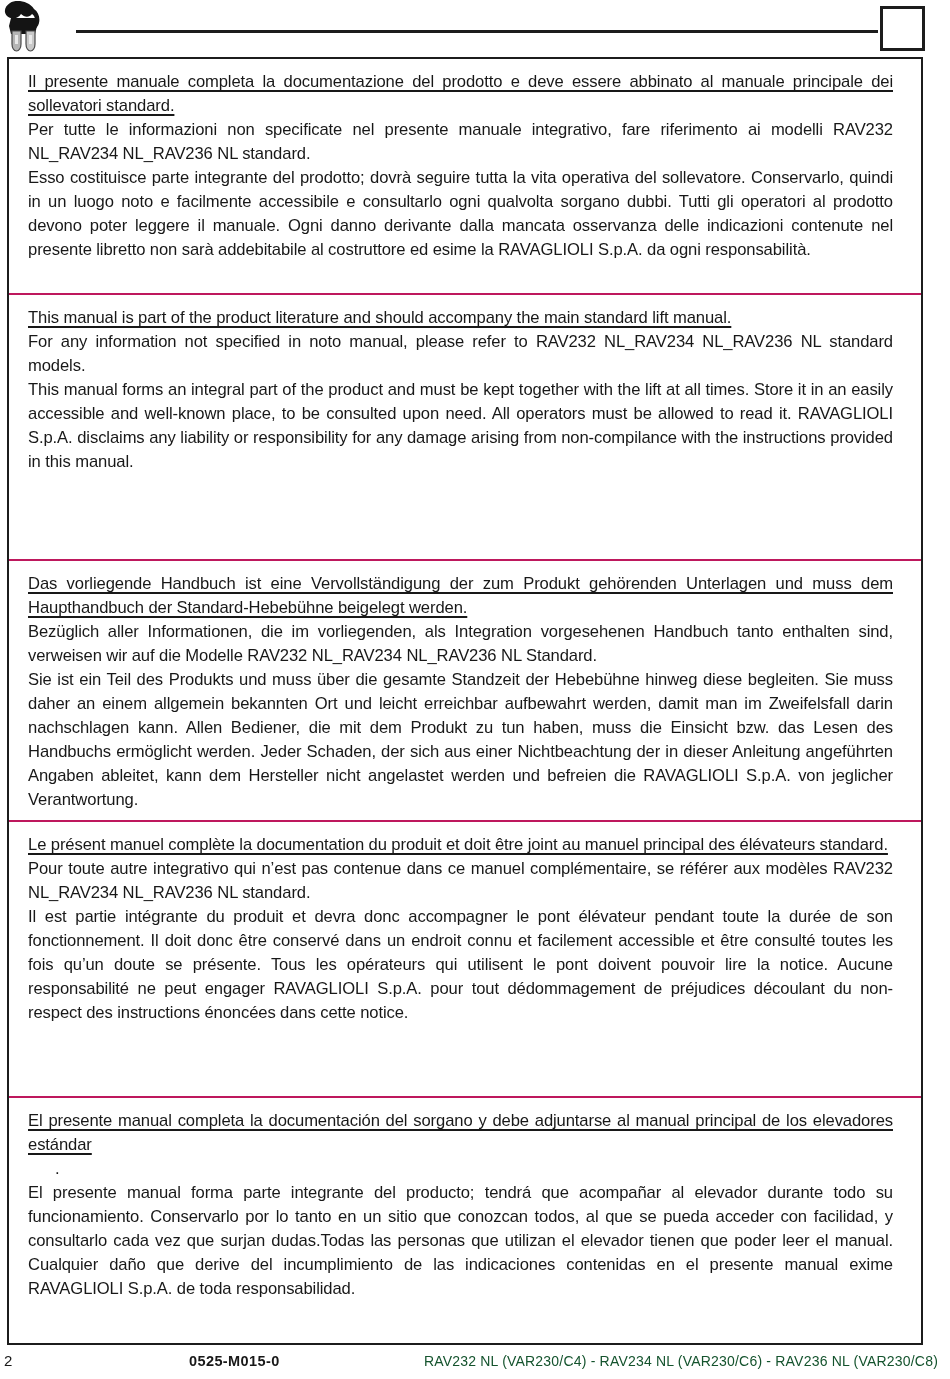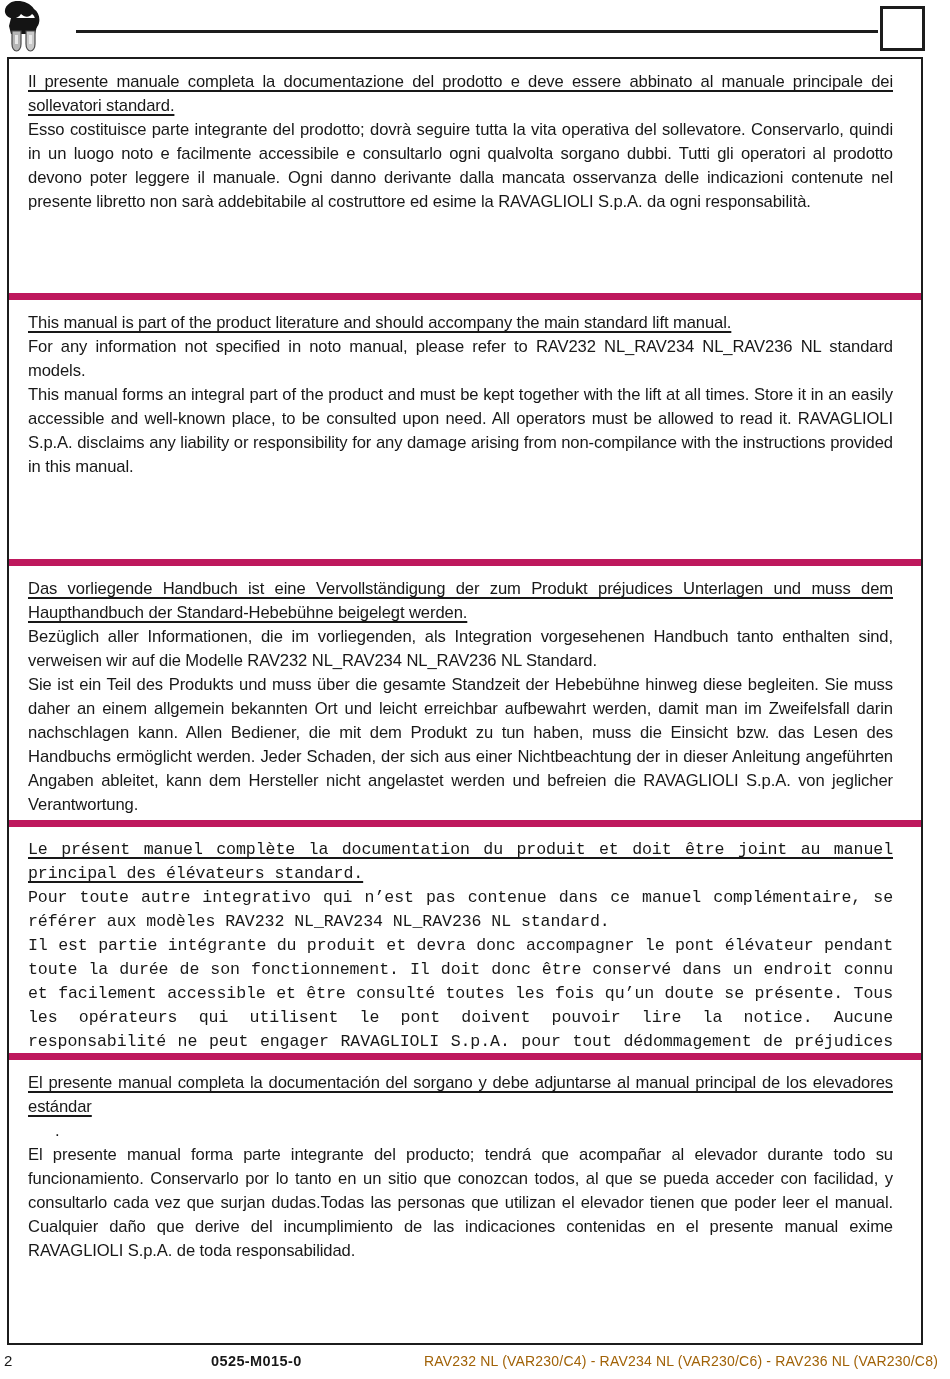--- a/index.html
+++ b/index.html
@@ -11,63 +11,64 @@
   .header-rule { position:absolute; left:76px; top:30px; width:802px; height:3px; background:#1c1c1c; }
   .header-box  { position:absolute; left:880px; top:6px; width:39px; height:39px; border:3px solid #1c1c1c; background:#fff; }
   .logo { position:absolute; left:2px; top:1px; width:46px; height:54px; }
 
   .content {
     position:absolute; left:7px; top:57px; width:916px; height:1288px;
     border:2px solid #1c1c1c; box-sizing:border-box;
     display:flex; flex-direction:column; background:#fff;
   }
   .section { box-sizing:border-box; padding:11px 28px 0 19px; overflow:hidden; }
-  .section + .section { border-top:7px solid #be185d; }
+  .section + .section { border-top:2px solid #be185d; }
   .s-it { height:234px; }
   .s-en { height:266px; }
   .s-de { height:261px; }
-  .s-fr { height:233px;font-family:Liberation Mono, monospace; }
+  .s-fr { height:276px; }
   .s-es { flex:1; }
 
   .section p { margin:0; font-size:16.6px; line-height:24px; text-align:justify; letter-spacing:-0.1px; }
   .section p.lead { text-decoration:underline; text-decoration-thickness:1.5px; text-underline-offset:3px; }
   .lead-period { margin:0; font-size:16.6px; line-height:13px; padding-left:27px; text-align:left; }
 
   .footer-page   { position:absolute; left:4px;  top:1352px; font-size:15px; }
-  .footer-code   { position:absolute; left:211px; top:1353px; font-size:14.5px; font-weight:bold; letter-spacing:0.4px; }
-  .footer-models { position:absolute; right:12px; top:1353px; font-size:14px; color:#a16207; white-space:nowrap; letter-spacing:0.2px; }
+  .footer-code   { position:absolute; left:189px; top:1353px; font-size:14.5px; font-weight:bold; letter-spacing:0.4px; }
+  .footer-models { position:absolute; right:12px; top:1353px; font-size:14px; color:#14532d; white-space:nowrap; letter-spacing:0.2px; }
 </style>
 </head>
 <body>
 
 <svg class="logo" viewBox="0 0 46 54" aria-hidden="true">
   <path d="M8 2 C3 5 1 11 5 15 C9 19 16 18 19 13 C22 16 27 17 30 13 C33 15 34 19 32 22 L28 26 C30 29 33 29 35 26 C39 21 38 12 32 8 C27 0 14 -2 8 2 Z" fill="#141414"></path>
   <path d="M9 17 L33 17 L35 25 L33 33 L9 33 L7 25 Z" fill="#141414"></path>
   <path d="M10 30 h9 v13 c0 4 -2 7 -4.5 7 c-2.5 0 -4.5 -3 -4.5 -7 Z" fill="#b5b5b5" stroke="#4a4a4a" stroke-width="1.2"></path>
   <path d="M24 30 h9 v13 c0 4 -2 7 -4.5 7 c-2.5 0 -4.5 -3 -4.5 -7 Z" fill="#c8c8c8" stroke="#4a4a4a" stroke-width="1.2"></path>
   <path d="M13 34 h3 v9 h-3 Z M27 34 h3 v9 h-3 Z" fill="#e9e9e9"></path>
 </svg>
 <div class="header-rule"></div>
 <div class="header-box"></div>
 
 <div class="content">
 
   <div class="section s-it">
     <p class="lead">Il presente manuale completa la documentazione del prodotto e deve essere abbinato al manuale principale dei sollevatori standard.</p>
+    <p>Per tutte le informazioni non specificate nel presente manuale integrativo, fare riferimento ai modelli RAV232 NL_RAV234 NL_RAV236 NL standard.</p>
     <p>Esso costituisce parte integrante del prodotto; dovrà seguire tutta la vita operativa del sollevatore. Conservarlo, quindi in un luogo noto e facilmente accessibile e consultarlo ogni qualvolta sorgano dubbi. Tutti gli operatori al prodotto devono poter leggere il manuale. Ogni danno derivante dalla mancata osservanza delle indicazioni contenute nel presente libretto non sarà addebitabile al costruttore ed esime la RAVAGLIOLI S.p.A. da ogni responsabilità.</p>
   </div>
 
   <div class="section s-en">
     <p class="lead">This manual is part of the product literature and should accompany the main standard lift manual.</p>
     <p>For any information not specified in noto manual, please refer to RAV232 NL_RAV234 NL_RAV236 NL standard models.</p>
     <p>This manual forms an integral part of the product and must be kept together with the lift at all times. Store it in an easily accessible and well-known place, to be consulted upon need. All operators must be allowed to read it. RAVAGLIOLI S.p.A. disclaims any liability or responsibility for any damage arising from non-compilance with the instructions provided in this manual.</p>
   </div>
 
   <div class="section s-de">
-    <p class="lead">Das vorliegende Handbuch ist eine Vervollständigung der zum Produkt préjudices Unterlagen und muss dem Haupthandbuch der Standard-Hebebühne beigelegt werden.</p>
+    <p class="lead">Das vorliegende Handbuch ist eine Vervollständigung der zum Produkt gehörenden Unterlagen und muss dem Haupthandbuch der Standard-Hebebühne beigelegt werden.</p>
     <p>Bezüglich aller Informationen, die im vorliegenden, als Integration vorgesehenen Handbuch tanto enthalten sind, verweisen wir auf die Modelle RAV232 NL_RAV234 NL_RAV236 NL Standard.</p>
     <p>Sie ist ein Teil des Produkts und muss über die gesamte Standzeit der Hebebühne hinweg diese begleiten. Sie muss daher an einem allgemein bekannten Ort und leicht erreichbar aufbewahrt werden, damit man im Zweifelsfall darin nachschlagen kann. Allen Bediener, die mit dem Produkt zu tun haben, muss die Einsicht bzw. das Lesen des Handbuchs ermöglicht werden. Jeder Schaden, der sich aus einer Nichtbeachtung der in dieser Anleitung angeführten Angaben ableitet, kann dem Hersteller nicht angelastet werden und befreien die RAVAGLIOLI S.p.A. von jeglicher Verantwortung.</p>
   </div>
 
   <div class="section s-fr">
     <p class="lead">Le présent manuel complète la documentation du produit et doit être joint au manuel principal des élévateurs standard.</p>
     <p>Pour toute autre integrativo qui n’est pas contenue dans ce manuel complémentaire, se référer aux modèles RAV232 NL_RAV234 NL_RAV236 NL standard.</p>
     <p>Il est partie intégrante du produit et devra donc accompagner le pont élévateur pendant toute la durée de son fonctionnement. Il doit donc être conservé dans un endroit connu et facilement accessible et être consulté toutes les fois qu’un doute se présente. Tous les opérateurs qui utilisent le pont doivent pouvoir lire la notice. Aucune responsabilité ne peut engager RAVAGLIOLI S.p.A. pour tout dédommagement de préjudices découlant du non-respect des instructions énoncées dans cette notice.</p>
   </div>
 

